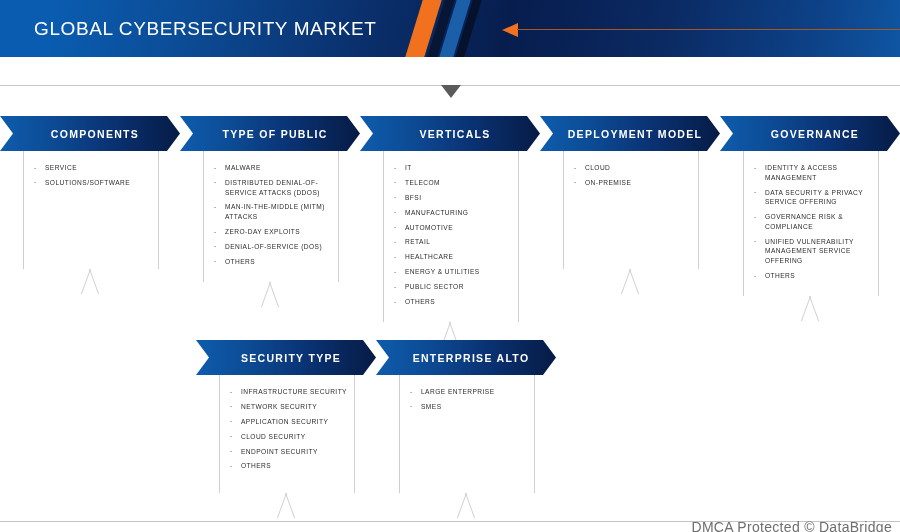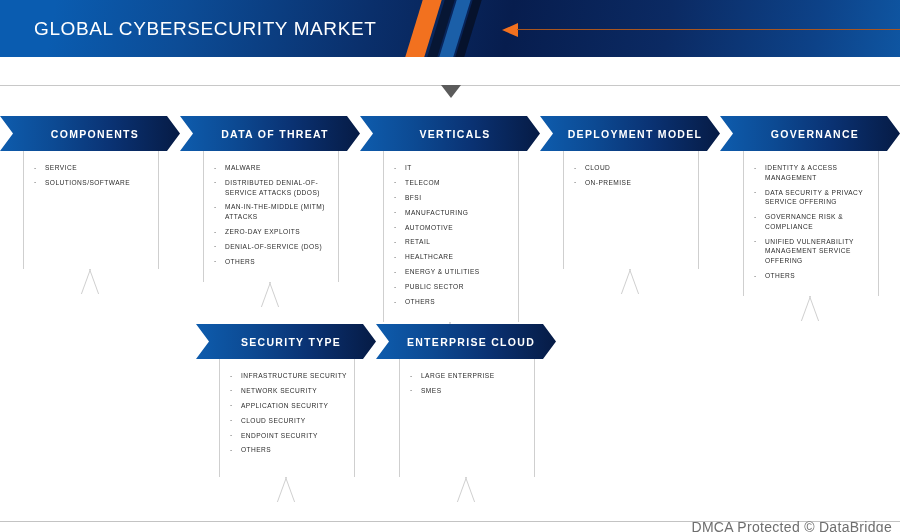--- a/index.html
+++ b/index.html
@@ -118,21 +118,21 @@
     border-right: 10px solid transparent;
     border-top: 13px solid #5b5b5b;
   }
 
   
   .row {
     position: absolute;
     display: flex;
   }
   #row-top  { left: 0px;   top: 116px; }
-  #row-bot  { left: 196px; top: 324px; }
+  #row-bot  { left: 196px; top: 340px; }
 
   .segment {
     position: relative;
     width: 180px;
   }
 
   
   .seg-header {
     position: relative;
     height: 35px;
@@ -273,21 +273,21 @@
           <li>SOLUTIONS/SOFTWARE</li>
         </ul>
         <div class="seg-body-point">
           <i class="l"></i>
           <i class="r"></i>
         </div>
       </div>
     </div>
     <div class="segment">
       <div class="seg-header">
-        <span class="seg-header-label">DATA OF THREAT</span>
+        <span class="seg-header-label">TYPE OF PUBLIC</span>
       </div>
       <div class="seg-body">
         <div class="seg-body-shape"></div>
         <ul class="seg-list">
           <li>MALWARE</li>
           <li>DISTRIBUTED DENIAL-OF-SERVICE ATTACKS (DDOS)</li>
           <li>MAN-IN-THE-MIDDLE (MITM) ATTACKS</li>
           <li>ZERO-DAY EXPLOITS</li>
           <li>DENIAL-OF-SERVICE (DOS)</li>
           <li>OTHERS</li>
@@ -374,21 +374,21 @@
           <li>OTHERS</li>
         </ul>
         <div class="seg-body-point">
           <i class="l"></i>
           <i class="r"></i>
         </div>
       </div>
     </div>
     <div class="segment">
       <div class="seg-header">
-        <span class="seg-header-label">ENTERPRISE CLOUD</span>
+        <span class="seg-header-label">ENTERPRISE ALTO</span>
       </div>
       <div class="seg-body">
         <div class="seg-body-shape"></div>
         <ul class="seg-list">
           <li>LARGE ENTERPRISE</li>
           <li>SMES</li>
         </ul>
         <div class="seg-body-point">
           <i class="l"></i>
           <i class="r"></i>

